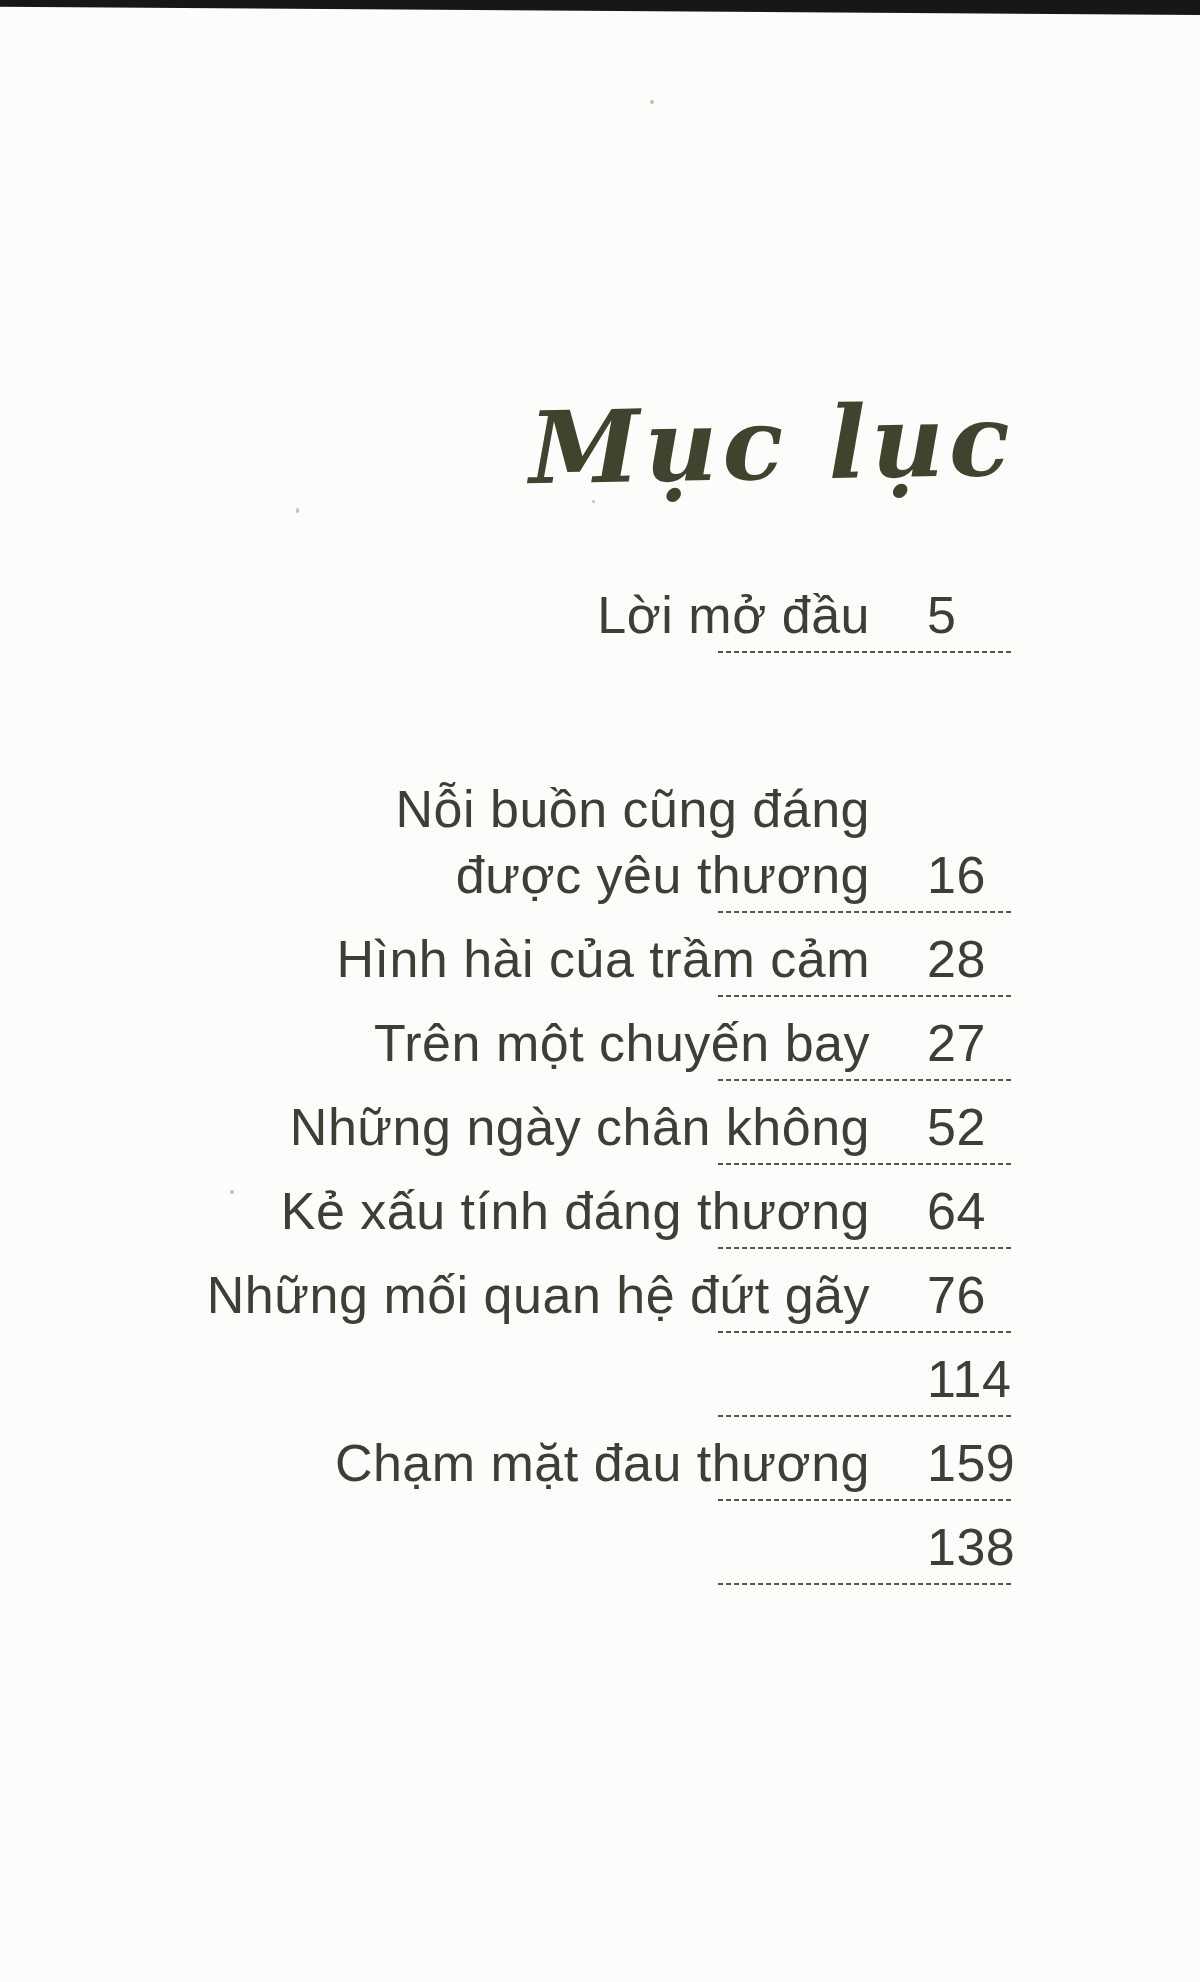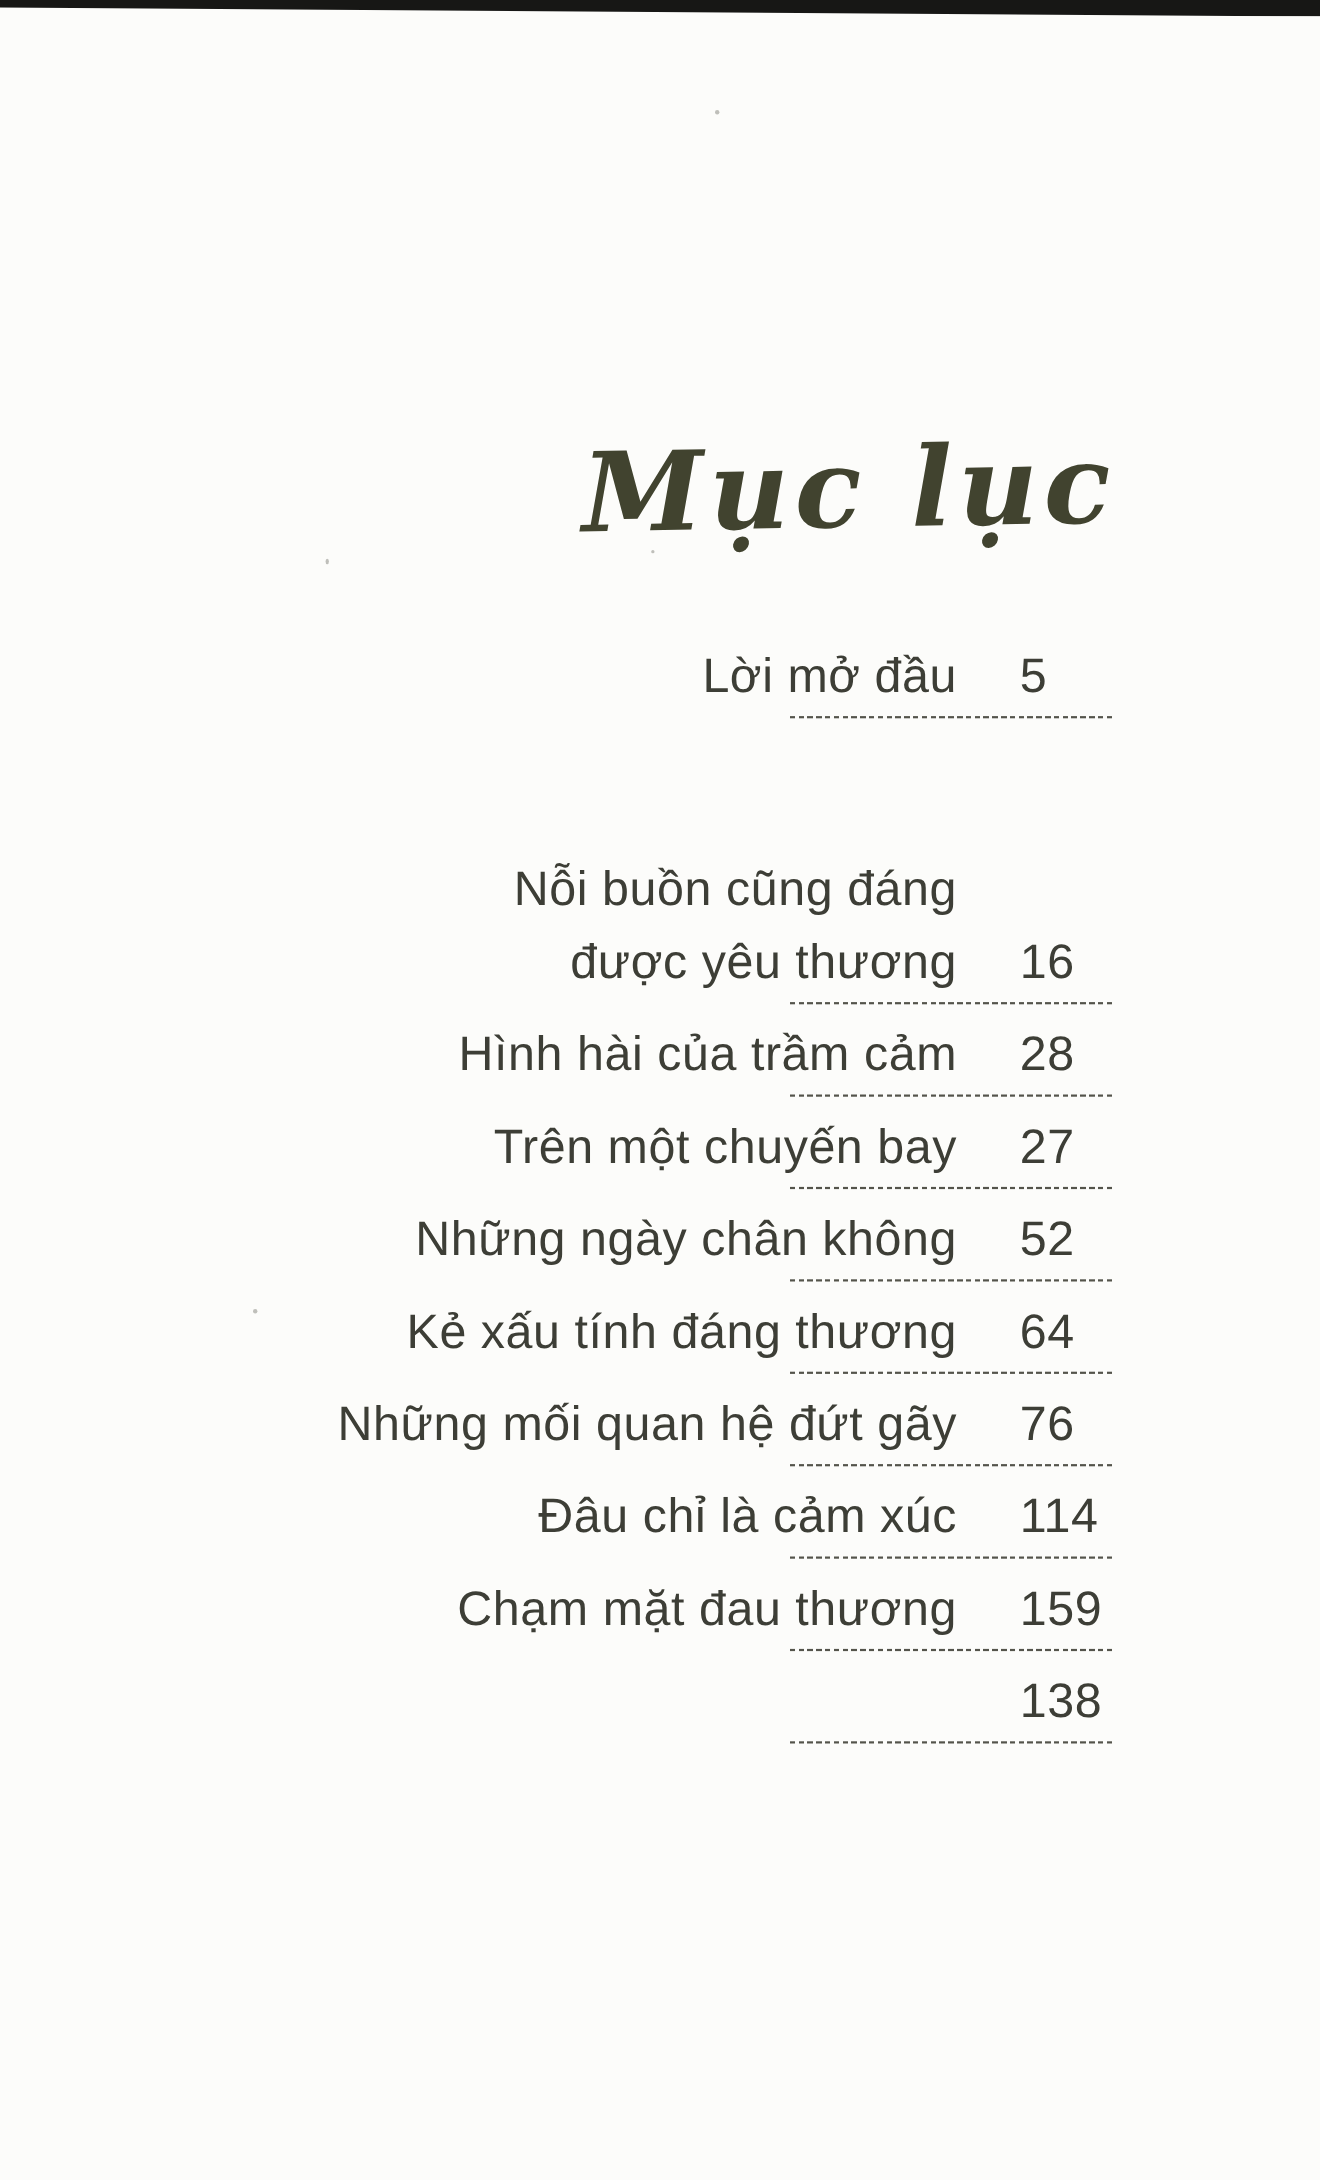--- a/index.html
+++ b/index.html
@@ -48,21 +48,21 @@
     top: 582px;
   }
 
   .toc-entry { margin-bottom: 13px; }
   .toc-entry.gap-after { margin-bottom: 123px; }
 
   .entry-row {
     display: flex;
     justify-content: flex-end;
     align-items: flex-end;
-    font-size: 44px;
+    font-size: 52px;
     line-height: 66px;
     letter-spacing: 0.5px;
     color: #3d3e36;
   }
 
   .entry-title {
     text-align: right;
     white-space: pre-line;
   }
 
@@ -159,21 +159,20 @@
     <div class="entry-row">
       <span class="entry-title">Những mối quan hệ đứt gãy</span>
       <span class="entry-num">76</span>
     </div>
     <div class="entry-underline"></div>
   </div>
 
 
   <div class="toc-entry">
     <div class="entry-row">
-      <span class="entry-title">Đâu chỉ là cảm xúc</span>
       <span class="entry-num">114</span>
     </div>
     <div class="entry-underline"></div>
   </div>
 
   <div class="toc-entry">
     <div class="entry-row">
       <span class="entry-title">Chạm mặt đau thương</span>
       <span class="entry-num">159</span>
     </div>

